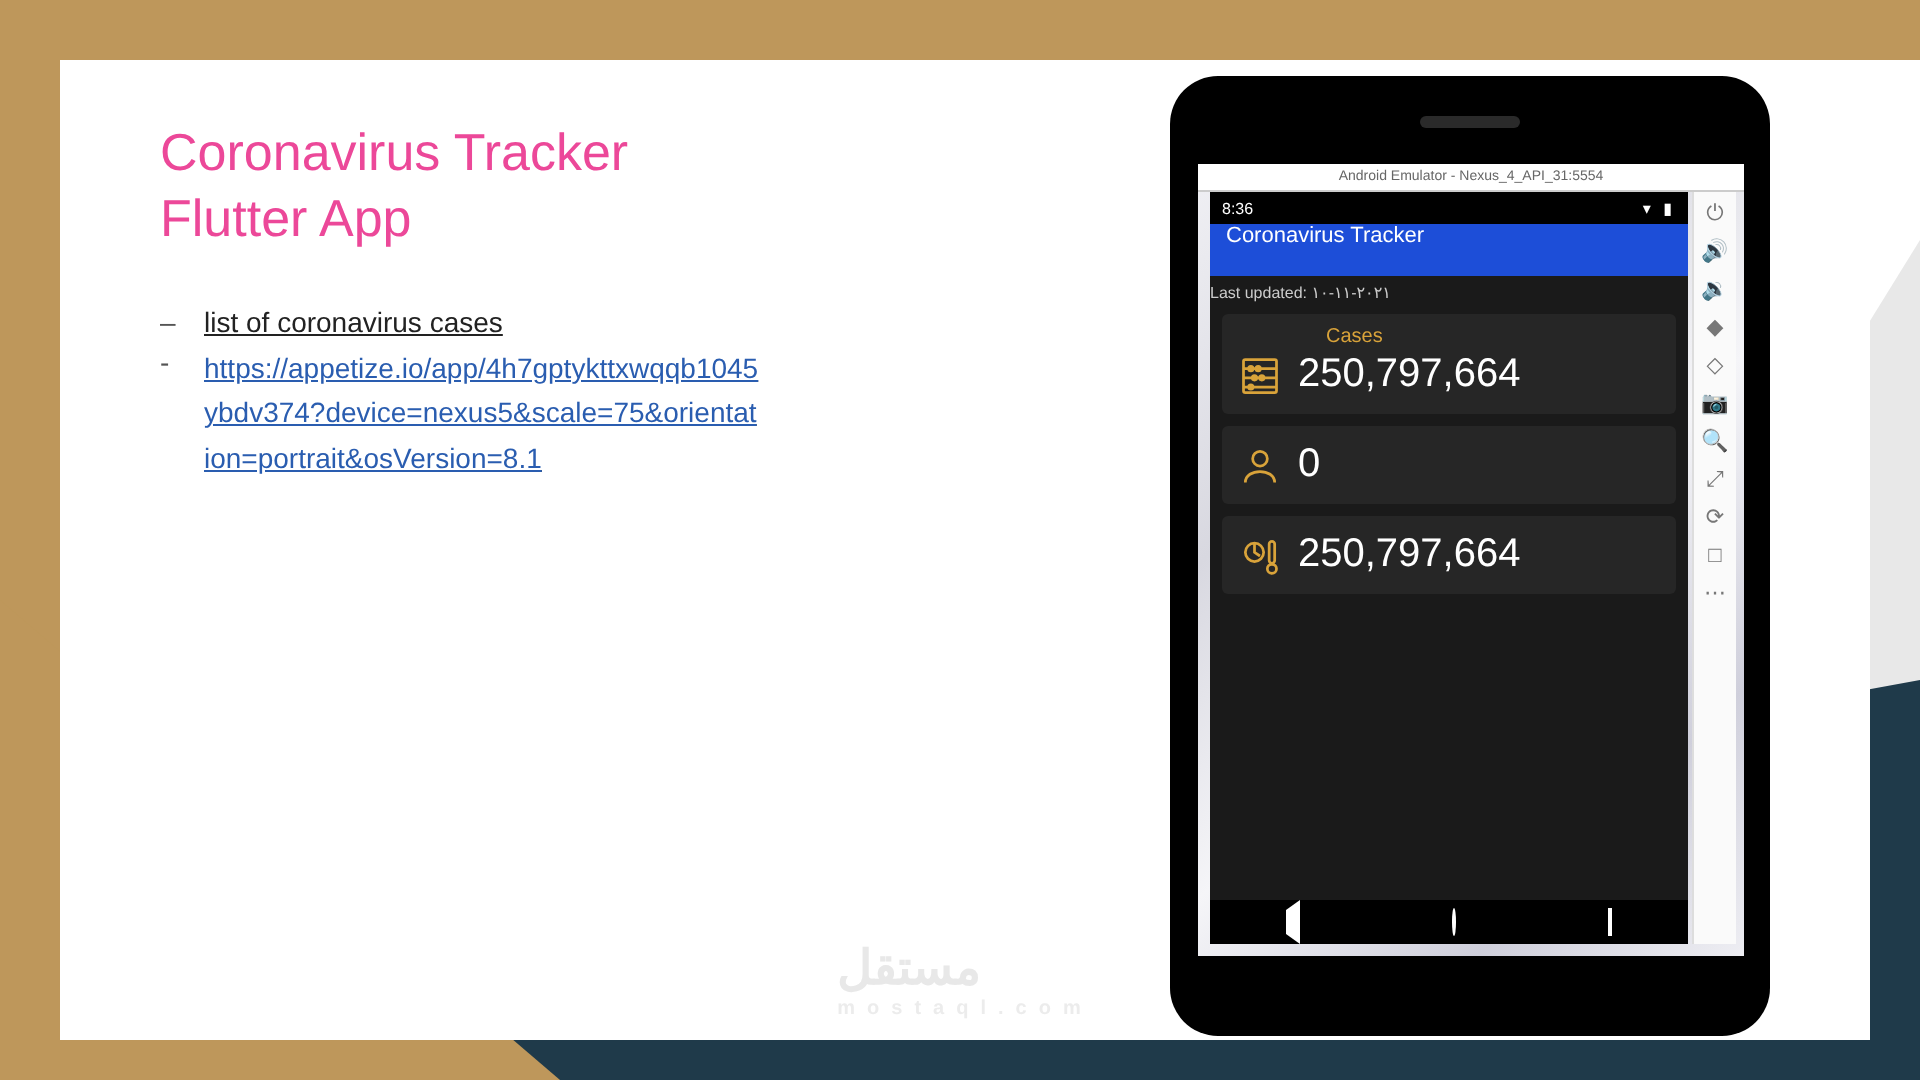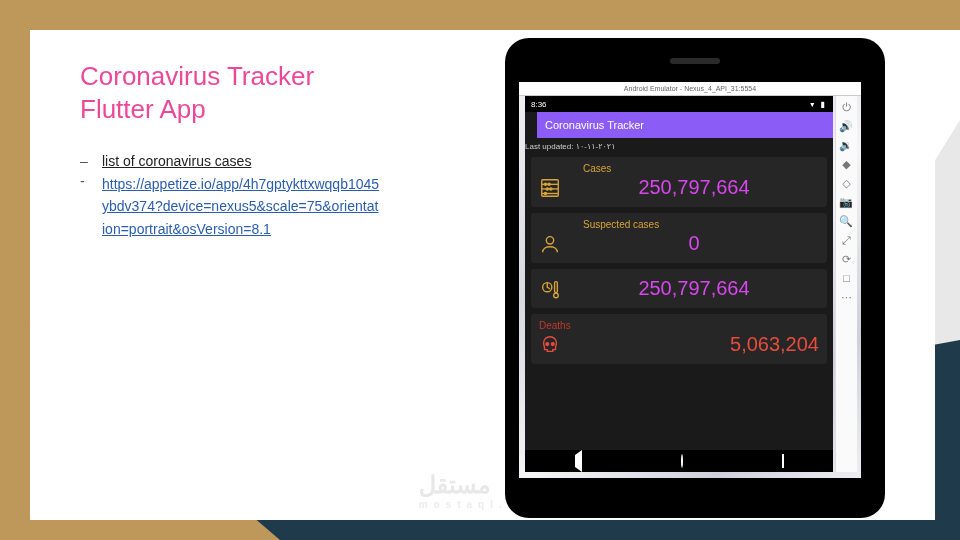--- a/index.html
+++ b/index.html
@@ -16,35 +16,35 @@
 
   .left-col { position: absolute; top: 30px; left: 50px; width: 300px; }
   .title { color: #ec4899; font-size: 26px; font-weight: 400; line-height: 1.25; margin-bottom: 28px; }
   .bullets { font-size: 14px; color: #222; }
   .bullet-row { display: flex; margin-bottom: 4px; }
   .bullet-dash { width: 22px; flex: none; color: #555; }
   .bullet-text { flex: 1; text-decoration: underline; }
   .link { color: #2a5db0; text-decoration: underline; word-break: break-all; line-height: 1.6; }
 
   
-  .phone { position: absolute; top: 8px; right: 50px; width: 380px; height: 480px; border-radius: 24px; background: #000; padding: 44px 24px 40px 14px; }
+  .phone { position: absolute; top: 8px; right: 50px; width: 300px; height: 480px; border-radius: 24px; background: #000; padding: 44px 13px 40px 14px; }
   .speaker { position: absolute; top: 20px; left: 50%; transform: translateX(-50%); width: 50px; height: 6px; background: #2a2a2a; border-radius: 3px; }
   .screen { width: 100%; height: 100%; background: #fff; position: relative; display: flex; overflow: hidden; }
   .marble { position: absolute; inset: 0; background: linear-gradient(135deg,#f0f0f4 0%,#d8d8e0 30%,#f5f5f8 55%,#cfcfdb 80%,#eeeef3 100%); }
   .emutitle { position: absolute; top: 0; left: 0; right: 0; height: 14px; background: #ffffff; color: #666; font-size: 7px; text-align: center; line-height: 14px; z-index: 3; border-bottom: 1px solid #ccc; }
 
   .appwin { position: absolute; top: 14px; left: 6px; width: calc(100% - 34px); bottom: 6px; background: #1a1a1a; z-index: 2; display: flex; flex-direction: column; }
   .statusbar { height: 16px; background: #000; color: #fff; font-size: 8px; display: flex; justify-content: space-between; align-items: center; padding: 0 6px; }
   .statusbar .ricons { letter-spacing: 2px; }
-  .appbar { height: 26px; background: #8b5cf6; color: #fff; font-size: 11px; display: flex; align-items: center; padding: 0 8px; margin-left: 12px; }
+  .appbar { height: 26px; background: #1d4ed8; color: #fff; font-size: 11px; display: flex; padding: 0 8px; }
   .updated { color: #ccc; font-size: 8px; text-align: left; padding: 4px 0 6px; }
   .cards { flex: 1; padding: 0 6px 4px; display: flex; flex-direction: column; gap: 6px; }
   .stat { background: #262626; border-radius: 3px; padding: 6px 8px 8px 8px; }
   .stat-y .lbl { color: #d9a33a; font-size: 10px; margin-left: 44px; }
-  .stat-y .val { color: #d946ef; font-size: 20px; font-weight: 500; text-align: center; }
+  .stat-y .val { color: #ffffff; font-size: 20px; font-weight: 500; text-align: left; }
   .stat-r .lbl { color: #c0392b; font-size: 10px; }
   .stat-r .val { color: #e74c3c; font-size: 20px; font-weight: 500; text-align: right; }
   .stat-row { display: flex; align-items: flex-end; gap: 8px; margin-top: 2px; }
   .ic { width: 22px; height: 22px; flex: none; }
   .ic svg { width: 100%; height: 100%; }
   .valwrap { flex: 1; }
 
   .navbar { height: 22px; background: #000; display: flex; justify-content: space-around; align-items: center; }
   .navbar span { color: #fff; font-size: 11px; }
   .navtri { width:0; height:0; border-top:5px solid transparent; border-bottom:5px solid transparent; border-right:7px solid #fff; }
@@ -118,54 +118,40 @@
                     <circle cx="9" cy="13" r="1.2" fill="#d9a33a"></circle>
                     <circle cx="13" cy="13" r="1.2" fill="#d9a33a"></circle>
                     <circle cx="7" cy="18" r="1.2" fill="#d9a33a"></circle>
                   </svg></div>
                 <div class="valwrap">
                   <div class="val">250,797,664</div>
                 </div>
               </div>
             </div>
             <div class="stat stat-y">
-              <div class="lbl">Suspected cases</div>
               <div class="stat-row">
                 <div class="ic"><svg viewBox="0 0 24 24" fill="none" stroke="#d9a33a" stroke-width="1.5">
                     <circle cx="12" cy="8" r="4"></circle>
                     <path d="M4 21c0-4 4-6 8-6s8 2 8 6"></path>
                   </svg></div>
                 <div class="valwrap">
                   <div class="val">0</div>
                 </div>
               </div>
             </div>
             <div class="stat stat-y">
               <div class="stat-row">
                 <div class="ic"><svg viewBox="0 0 24 24" fill="none" stroke="#d9a33a" stroke-width="1.5">
                     <circle cx="9" cy="10" r="5"></circle>
                     <path d="M9 5v5l3 2"></path>
                     <rect x="17" y="4" width="3" height="12" rx="1.5"></rect>
                     <circle cx="18.5" cy="19" r="2.5"></circle>
                   </svg></div>
                 <div class="valwrap">
                   <div class="val">250,797,664</div>
-                </div>
-              </div>
-            </div>
-            <div class="stat stat-r">
-              <div class="lbl">Deaths</div>
-              <div class="stat-row">
-                <div class="ic"><svg viewBox="0 0 24 24" fill="none" stroke="#e74c3c" stroke-width="1.5">
-                    <path d="M12 3c-4 0-7 3-7 7 0 2 1 3 1 5v2h3v2h6v-2h3v-2c0-2 1-3 1-5 0-4-3-7-7-7z"></path>
-                    <circle cx="9" cy="11" r="1.5" fill="#e74c3c"></circle>
-                    <circle cx="15" cy="11" r="1.5" fill="#e74c3c"></circle>
-                  </svg></div>
-                <div class="valwrap">
-                  <div class="val">5,063,204</div>
                 </div>
               </div>
             </div>
           </div>
         <div class="navbar">
           <span><span class="navtri"></span></span>
           <span><span class="navcir"></span></span>
           <span><span class="navsq"></span></span>
         </div>
       </div>

